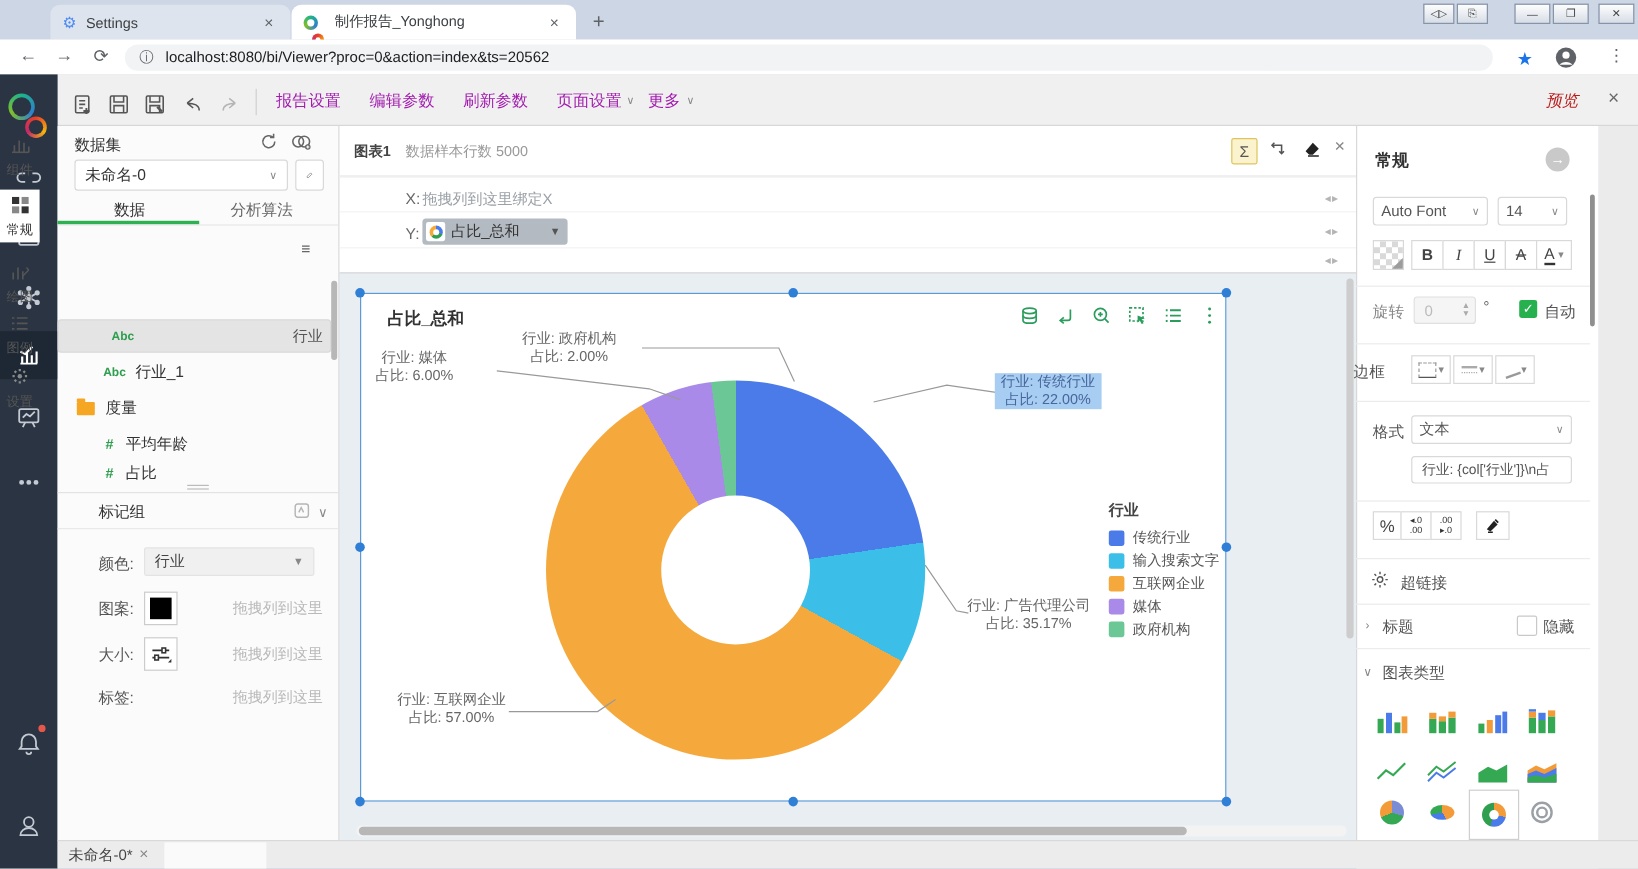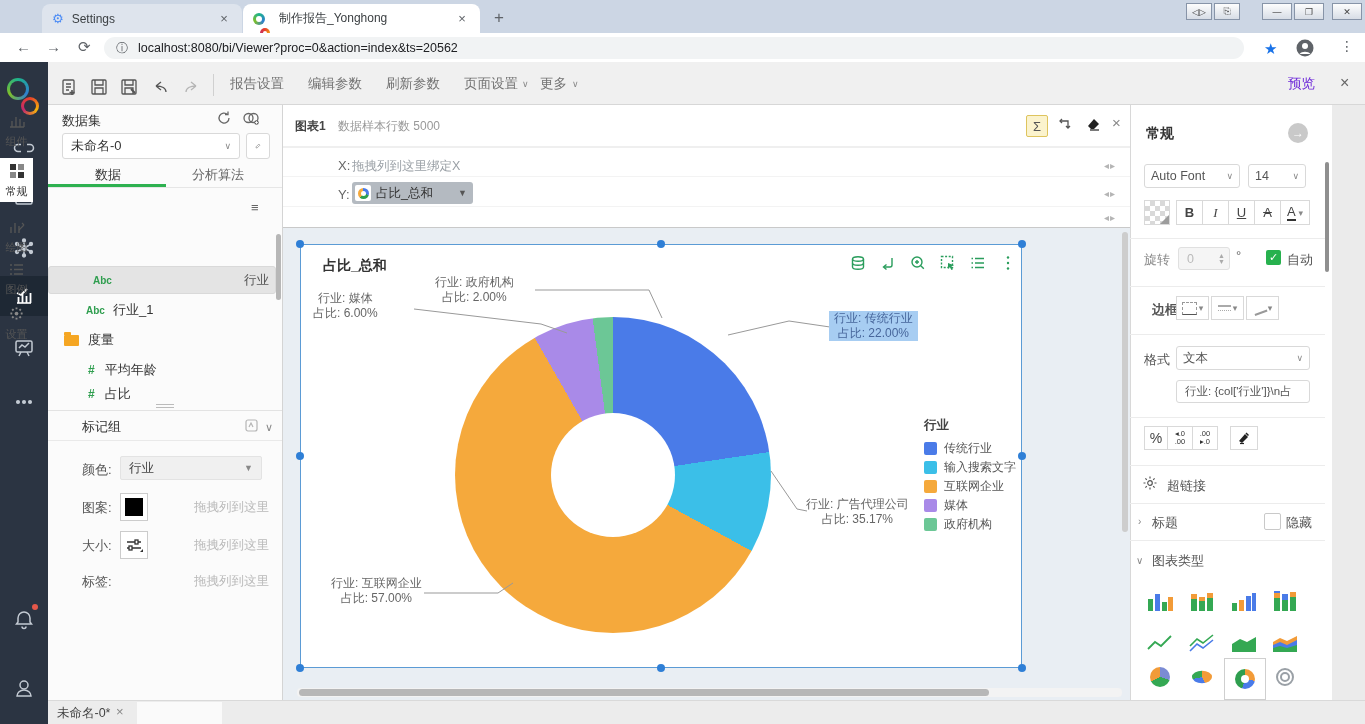--- a/index.html
+++ b/index.html
@@ -21,21 +21,21 @@
   .logo-ring1::after,.logo-ring2::after{background:#fff;}
   .sb-logo .logo-ring1::after,.sb-logo .logo-ring2::after{background:#2b3442;}
   .winbtn{height:17px;box-sizing:border-box;border:1px solid #8794a8;background:linear-gradient(#fdfdfd,#d7dde6);
           font-size:9px;color:#444;display:flex;align-items:center;justify-content:center;}
   .urlbar{left:0;top:33px;width:1365px;height:29px;background:#fff;border-bottom:1px solid #dadce0;}
   .navic{color:#5f6368;font-size:15px;top:38px;}
   .urlpill{left:104px;top:37px;width:1140px;height:22px;background:#f1f3f4;border-radius:11px;display:flex;align-items:center;padding:0 12px;box-sizing:border-box;}
   .urltext{font-size:12.5px;color:#202124;margin-left:10px;}
   
   .apptoolbar{left:48px;top:62px;width:1317px;height:43px;background:#f0f0f0;border-bottom:1px solid #d7d7d7;box-sizing:border-box;}
-  .tbtn{font-size:13.5px;color:#737373;top:75px;cursor:pointer;white-space:nowrap;}
+  .tbtn{font-size:13.5px;color:#a21caf;top:75px;cursor:pointer;white-space:nowrap;}
   .tico{top:78px;width:18px;height:18px;}
   .tico svg{stroke:#555;fill:none;stroke-width:1.3;}
   .tico.dis svg{stroke:#b5b5b5;}
   .caret{font-size:9px;color:#888;}
   
   .sidebar{left:0;top:62px;width:48px;height:662px;background:#2b3442;}
   .sbi{left:0;width:48px;height:40px;display:flex;align-items:center;justify-content:center;cursor:pointer;}
   .sbi svg{stroke:#c3cad3;fill:none;stroke-width:1.5;}
   .sbi.active{background:#1e2834;}
   .sbi.active svg{stroke:#fff;}
@@ -184,21 +184,21 @@
         <path d="M14 8 L9 4 M14 8 L9 12 M14 8 C8 8 4 10 4 14"></path>
       </svg></span>
   <div class="ab" style="left:213px;top:74px;width:1px;height:22px;background:#d0d0d0;"></div>
   <span class="ab tbtn" style="left:230px;">报告设置</span>
   <span class="ab tbtn" style="left:308px;">编辑参数</span>
   <span class="ab tbtn" style="left:386px;">刷新参数</span>
   <span class="ab tbtn" style="left:464px;">页面设置</span>
   <span class="ab caret" style="left:522px;top:79px;">∨</span>
   <span class="ab tbtn" style="left:540px;">更多</span>
   <span class="ab caret" style="left:572px;top:79px;">∨</span>
-  <span class="ab tbtn" style="left:1288px;color:#6d28d9;">预览</span>
+  <span class="ab tbtn" style="left:1288px;color:#b91c1c;font-style:italic;">预览</span>
   <span class="ab" style="left:1340px;top:74px;font-size:16px;color:#666;cursor:pointer;">×</span>
 
   <div class="ab sidebar"></div>
   <div class="ab sb-logo" style="left:7px;top:72px;width:36px;height:32px;">
     <span class="ring logo-ring1 ab" style="left:0;top:6px;width:22px;height:22px;"></span>
     <span class="ring logo-ring2 ab" style="left:14px;top:0;width:18px;height:18px;"></span>
   </div>
   <div class="ab sbi" style="top:128px;">
     <svg width="22" height="22" viewBox="0 0 22 22">
         <path d="M8 8 H5 a3.5 3.5 0 0 0 0 7 h3 M14 8 h3 a3.5 3.5 0 0 1 0 7 h-3" transform="translate(0,-0.5)"></path>
@@ -511,21 +511,21 @@
     <span style="display:flex;flex-direction:column;font-size:7px;color:#aaa;line-height:6px;padding-right:4px;">
         <span>▲</span>
         <span>▼</span>
       </span>
   </div>
   <span class="ab" style="left:1236px;top:248px;color:#666;">°</span>
   <div class="ab greencheck" style="left:1266px;top:250px;">✓</div>
   <span class="ab rp-lab" style="left:1287px;top:251px;">自动</span>
   <div class="ab divider" style="left:1130px;top:286px;width:195px;"></div>
 
-  <span class="ab rp-lab" style="left:1152px;top:301px;font-weight:bold;">边框</span>
+  <span class="ab rp-lab" style="left:1128px;top:301px;">边框</span>
   <div class="ab stylebtn" style="left:1176px;top:296px;width:33px;height:24px;">
     <span style="width:13px;height:11px;border:1px dashed #999;border-bottom:1px solid #555;display:block;"></span>
       <span class="caret" style="margin-left:2px;">▾</span>
   </div>
   <div class="ab stylebtn" style="left:1211px;top:296px;width:33px;height:24px;">
     <span style="width:13px;display:block;">
         <span style="display:block;border-top:2px solid #aaa;margin-bottom:3px;"></span>
         <span style="display:block;border-top:1px dotted #aaa;"></span>
       </span>
       <span class="caret" style="margin-left:2px;">▾</span>

